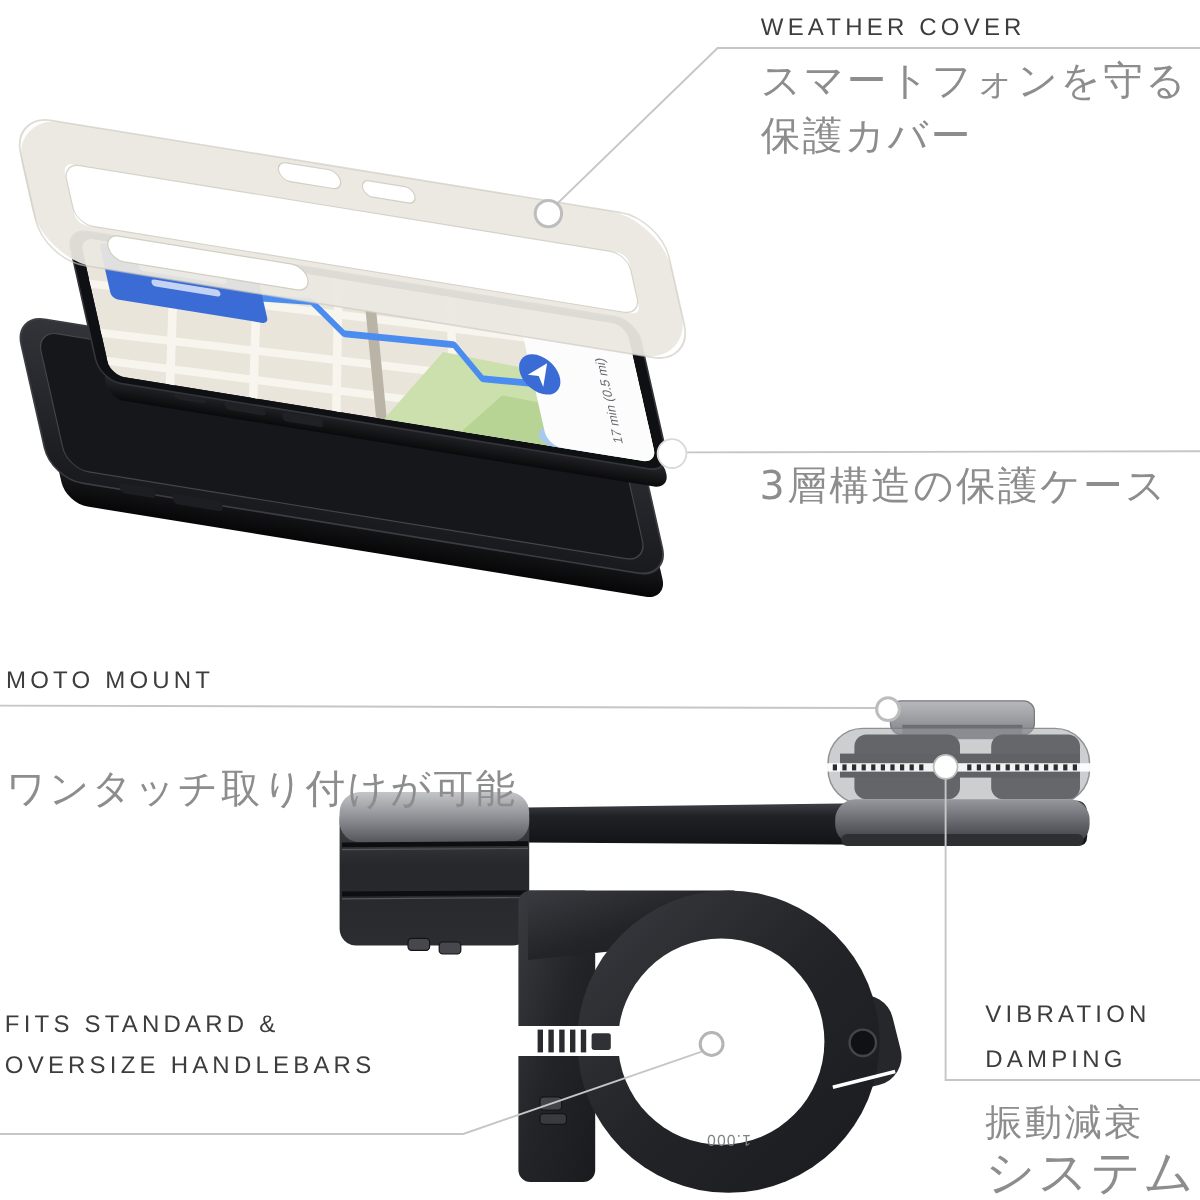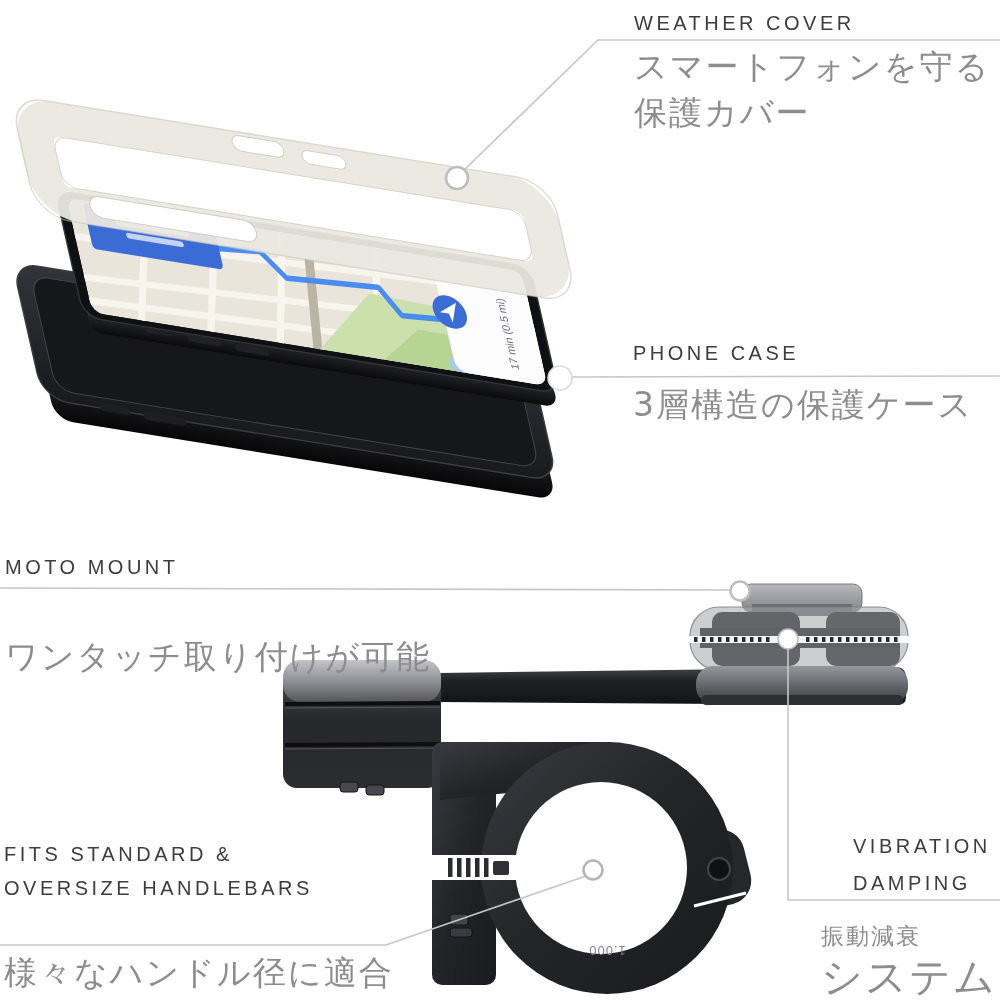--- a/index.html
+++ b/index.html
@@ -1,21 +1,21 @@
 <!DOCTYPE html>
 <html><head>
 <meta charset="utf-8">
 <style>
   html,body{margin:0;padding:0;background:#ffffff;}
   #stage{position:relative;width:1000px;height:1000px;background:#fff;overflow:hidden;
          font-family:"Liberation Sans","DejaVu Sans",sans-serif;}
   #art{position:absolute;left:0;top:0;}
   .txtblock{position:absolute;}
   .hd{color:#3d3d3d;font-size:20px;letter-spacing:3.5px;font-weight:400;line-height:34px;white-space:nowrap;}
-  .hd2{line-height:37px;margin-left:32px;}
+  .hd2{line-height:37px;}
   .jp{color:#8d8d8d;font-size:33px;letter-spacing:2px;line-height:46px;white-space:nowrap;
       font-family:"DejaVu Sans","Liberation Sans",sans-serif;}
   .jp.tight{line-height:41px;}
 </style>
 </head>
 <body>
 
 <div id="stage">
 
   <svg id="art" width="1000" height="1000" viewBox="0 0 1000 1000">
@@ -207,44 +207,38 @@
   </svg>
 
   <div class="txtblock" style="left:634px;top:6px;">
     <div class="hd">WEATHER COVER</div>
   </div>
   <div class="txtblock" style="left:634px;top:44px;">
     <div class="jp">スマートフォンを守る</div>
     <div class="jp">保護カバー</div>
   </div>
 
-  <div class="txtblock" style="left:633px;top:336px;">
-    <div class="hd">PHONE CASE</div>
-  </div>
   <div class="txtblock" style="left:633px;top:382px;">
     <div class="jp">3層構造の保護ケース</div>
   </div>
 
   <div class="txtblock" style="left:5px;top:550px;text-align:center;">
     <div class="hd">MOTO MOUNT</div>
   </div>
   <div class="txtblock" style="left:5px;top:594px;margin-top:40px;">
     <div class="jp">ワンタッチ取り付けが可能</div>
   </div>
 
   <div class="txtblock" style="left:4px;top:837px;">
     <div class="hd">FITS STANDARD &amp;</div>
     <div class="hd">OVERSIZE HANDLEBARS</div>
   </div>
-  <div class="txtblock" style="left:4px;top:950px;">
-    <div class="jp">様々なハンドル径に適合</div>
-  </div>
 
   <div class="txtblock" style="left:821px;top:828px;">
     <div class="hd hd2">VIBRATION</div>
     <div class="hd hd2">DAMPING</div>
   </div>
   <div class="txtblock" style="left:821px;top:916px;">
-    <div class="jp tight" style="font-size:23px;">振動減衰</div>
+    <div class="jp tight" style="font-size:31px;">振動減衰</div>
     <div class="jp tight" style="font-size:41px;">システム</div>
   </div>
 
 </div>
 
 </body></html>

